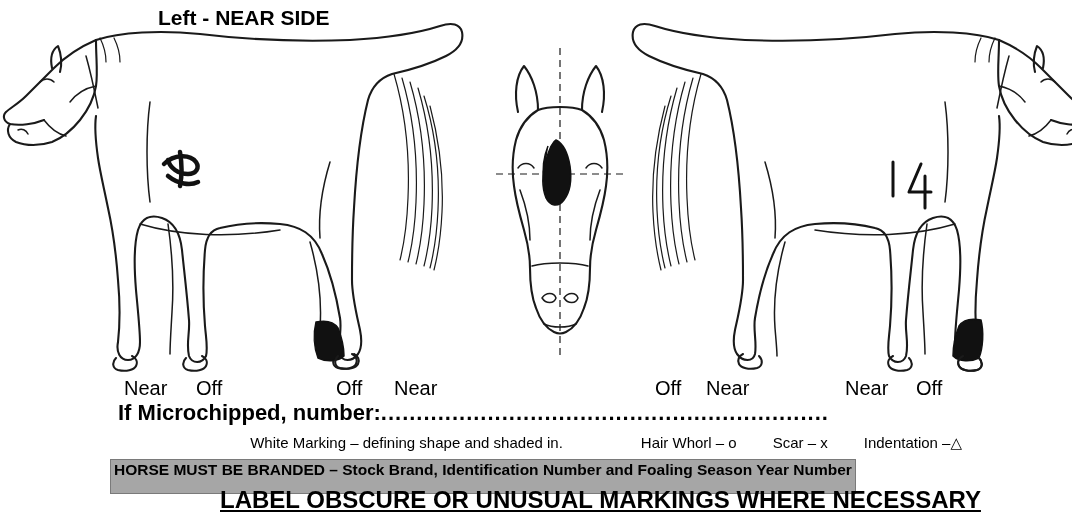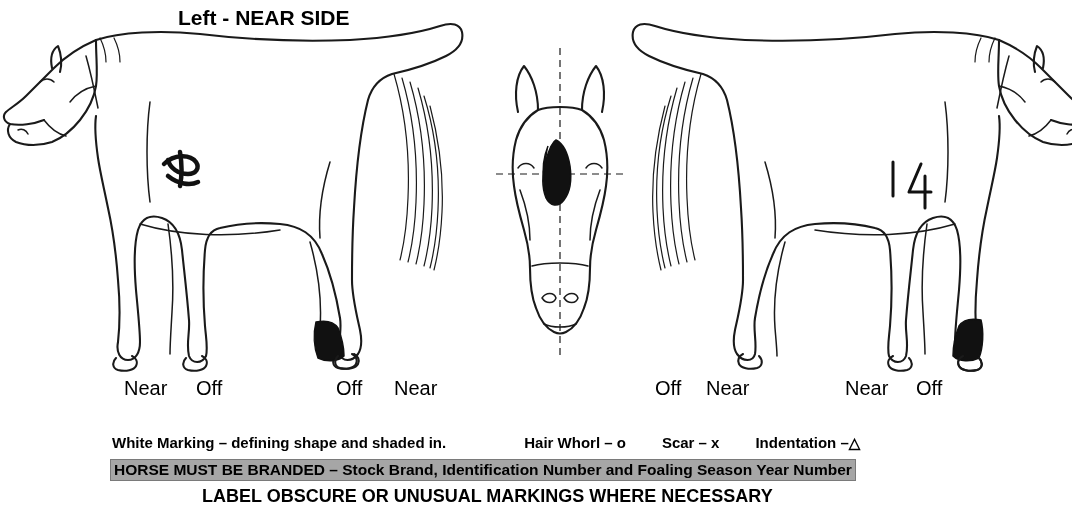--- a/index.html
+++ b/index.html
@@ -17,21 +17,20 @@
     height: 517px;
     background: #ffffff;
     overflow: hidden;
   }
   .hdr {
     position: absolute;
     font-weight: bold;
     font-size: 21px;
     color: #000;
     white-space: nowrap;
-    margin-left: 20px;
   }
   #hdr-left  { left: 158px; top: 6px; }
   #hdr-fore  { left: 484px; top: 6px; }
   #hdr-right { left: 720px; top: 6px; }
 
   .leglabel {
     position: absolute;
     font-size: 20px;
     color: #000;
     white-space: nowrap;
@@ -50,43 +49,45 @@
     letter-spacing: 0px;
   }
   #chip-line .dots {
     font-weight: bold;
     letter-spacing: 1px;
   }
   #legend-line {
     left: 112px;
     top: 434px;
     font-size: 15px;
-    font-weight: bold;
+    font-weight: normal;
     width: 850px;
+    text-align: right;
   }
   #legend-line .seg { display: inline-block; }
   #legend-line .sp1 { display: inline-block; width: 78px; }
   #legend-line .sp2 { display: inline-block; width: 36px; }
   #legend-line .sp3 { display: inline-block; width: 36px; }
 
   #brand-line {
     left: 110px;
     top: 459px;
     font-size: 15.5px;
     font-weight: bold;
     background: #a6a6a6;
     color: #000;
-    padding: 1px 3px 1px 3px;
+    padding: 1px 3px 14px 3px;
     border: 1px solid #7a7a7a;
   }
   #bottom-line {
-    left: 202px;
+    left: 220px;
     top: 486px;
-    font-size: 18px;
-    font-weight: bold;
+    font-size: 24px;
+    font-weight: bold;
+    text-decoration: underline;
   }
 
   svg { display: block; }
   .horse {
     position: absolute;
   }
   .ink {
     fill: none;
     stroke: #1a1a1a;
     stroke-width: 2.1;
@@ -353,20 +354,23 @@
   <div class="leglabel" style="left:124px; top:377px;">Near</div>
   <div class="leglabel" style="left:196px; top:377px;">Off</div>
   <div class="leglabel" style="left:336px; top:377px;">Off</div>
   <div class="leglabel" style="left:394px; top:377px;">Near</div>
 
   <div class="leglabel" style="left:655px; top:377px;">Off</div>
   <div class="leglabel" style="left:706px; top:377px;">Near</div>
   <div class="leglabel" style="left:845px; top:377px;">Near</div>
   <div class="leglabel" style="left:916px; top:377px;">Off</div>
 
+  <div class="footline" id="chip-line">
+    <span>If Microchipped, number:</span><span class="dots">...............................................................</span>
+  </div>
 
   <div class="footline" id="legend-line">
     <span class="seg">White Marking – defining shape and shaded in.</span><span class="sp1"></span><span class="seg">Hair Whorl – o</span><span class="sp2"></span><span class="seg">Scar – x</span><span class="sp3"></span><span class="seg">Indentation –△</span>
   </div>
 
   <div class="footline" id="brand-line">HORSE MUST BE BRANDED – Stock Brand, Identification Number and Foaling Season Year Number</div>
 
   <div class="footline" id="bottom-line">LABEL OBSCURE OR UNUSUAL MARKINGS WHERE NECESSARY</div>
 
 </div>

